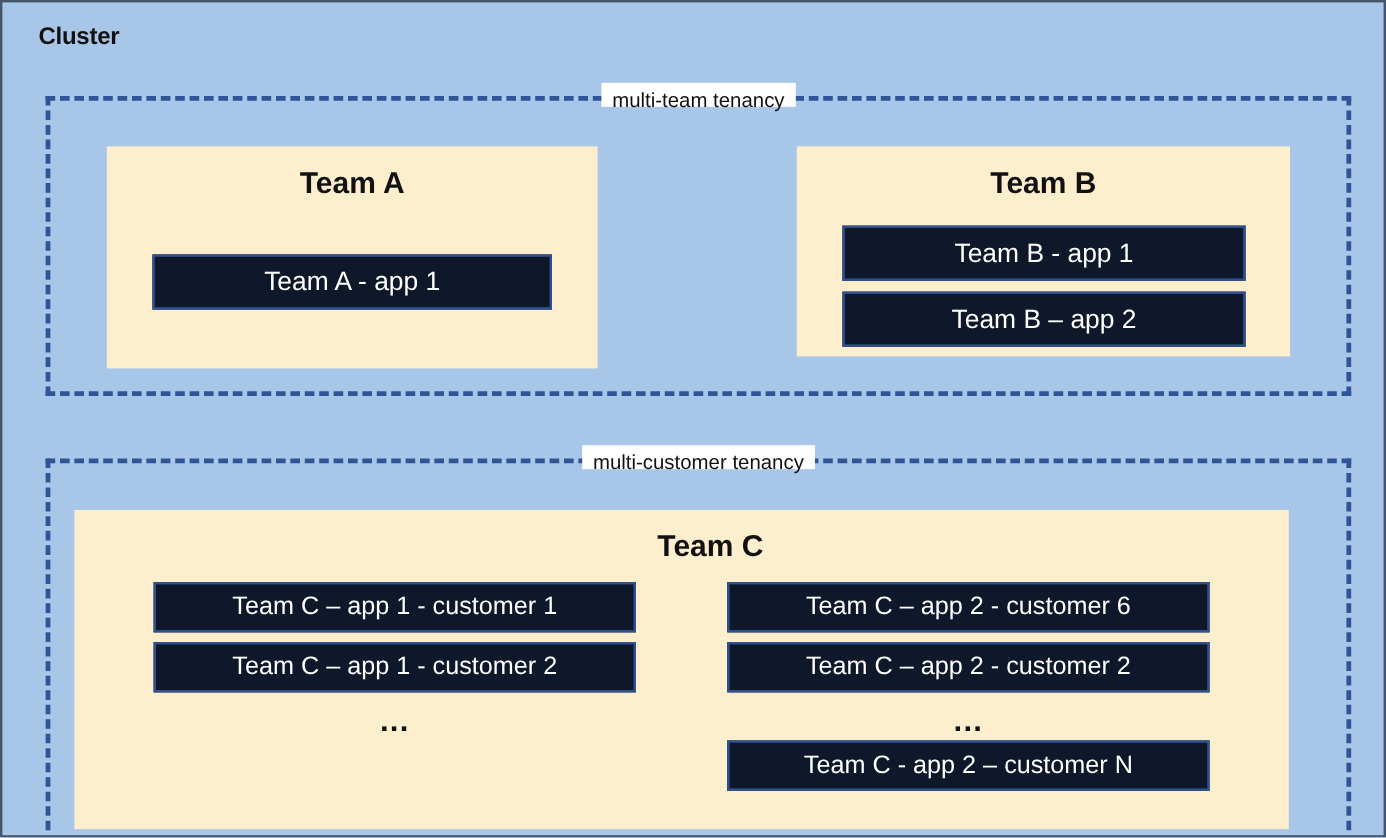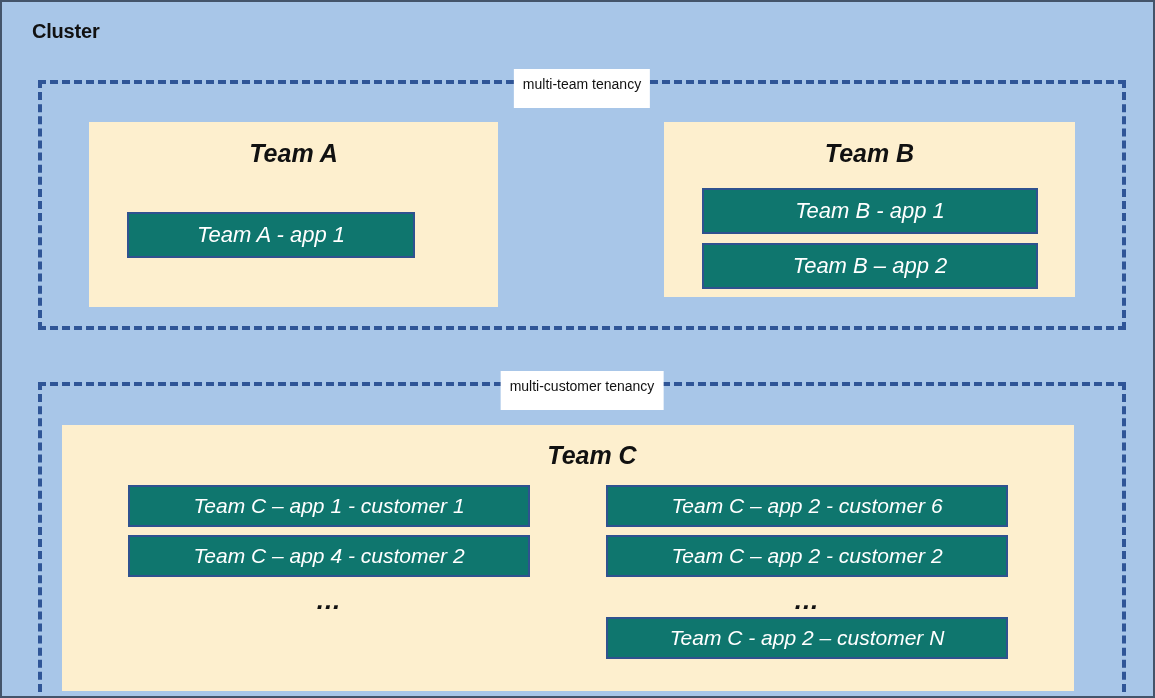--- a/index.html
+++ b/index.html
@@ -53,34 +53,33 @@
     height: 322px;
   }
 
   .tenancy-label {
     position: absolute;
     top: -15px;
     left: 50%;
     transform: translateX(-50%);
     background: #ffffff;
     color: #111111;
-    font-size: 14px;
+    font-size: 17px;
     line-height: 30px;
-    height: 39px;
+    height: 20px;
     padding: 0 9px;
     white-space: nowrap;
     z-index: 5;
   }
 
   
   .team-panel {
     position: absolute;
     background: #fdefce;
     box-sizing: border-box;
-    font-style: italic;
   }
   #team-a-panel {
     left: 83px;
     top: 116px;
     width: 409px;
     height: 185px;
   }
   #team-b-panel {
     left: 658px;
     top: 116px;
@@ -105,38 +104,38 @@
   #team-b-panel .team-title {
     margin-top: 17px;
   }
   #team-c-panel .team-title {
     margin-top: 16px;
     padding-left: 48px;
   }
 
   
   .app-chip {
-    background: #0f766e;
+    background: #0f172a;
     border: 2px solid #2f528f;
     box-sizing: border-box;
     color: #ffffff;
     font-size: 22px;
     text-align: center;
     white-space: nowrap;
     display: flex;
     align-items: center;
     justify-content: center;
   }
 
   
   #team-a-apps {
     position: absolute;
     left: 38px;
     top: 90px;
-    width: 288px;
+    width: 333px;
   }
   #team-a-apps .app-chip {
     height: 46px;
     width: 100%;
   }
 
   
   #team-b-apps {
     position: absolute;
     left: 38px;
@@ -218,21 +217,21 @@
 
     <div class="tenancy-label">multi-customer tenancy</div>
 
     <div class="team-panel" id="team-c-panel" style="left:20px; top:39px;">
       <div class="team-title">Team C</div>
 
       <div id="team-c-columns">
 
         <div class="team-c-col">
           <div class="app-chip">Team C – app 1 - customer 1</div>
-          <div class="app-chip">Team C – app 4 - customer 2</div>
+          <div class="app-chip">Team C – app 1 - customer 2</div>
           <div class="ellipsis">...</div>
         </div>
 
         <div class="team-c-col">
           <div class="app-chip">Team C – app 2 - customer 6</div>
           <div class="app-chip">Team C – app 2 - customer 2</div>
           <div class="ellipsis">...</div>
           <div class="app-chip">Team C - app 2 – customer N</div>
         </div>
 

